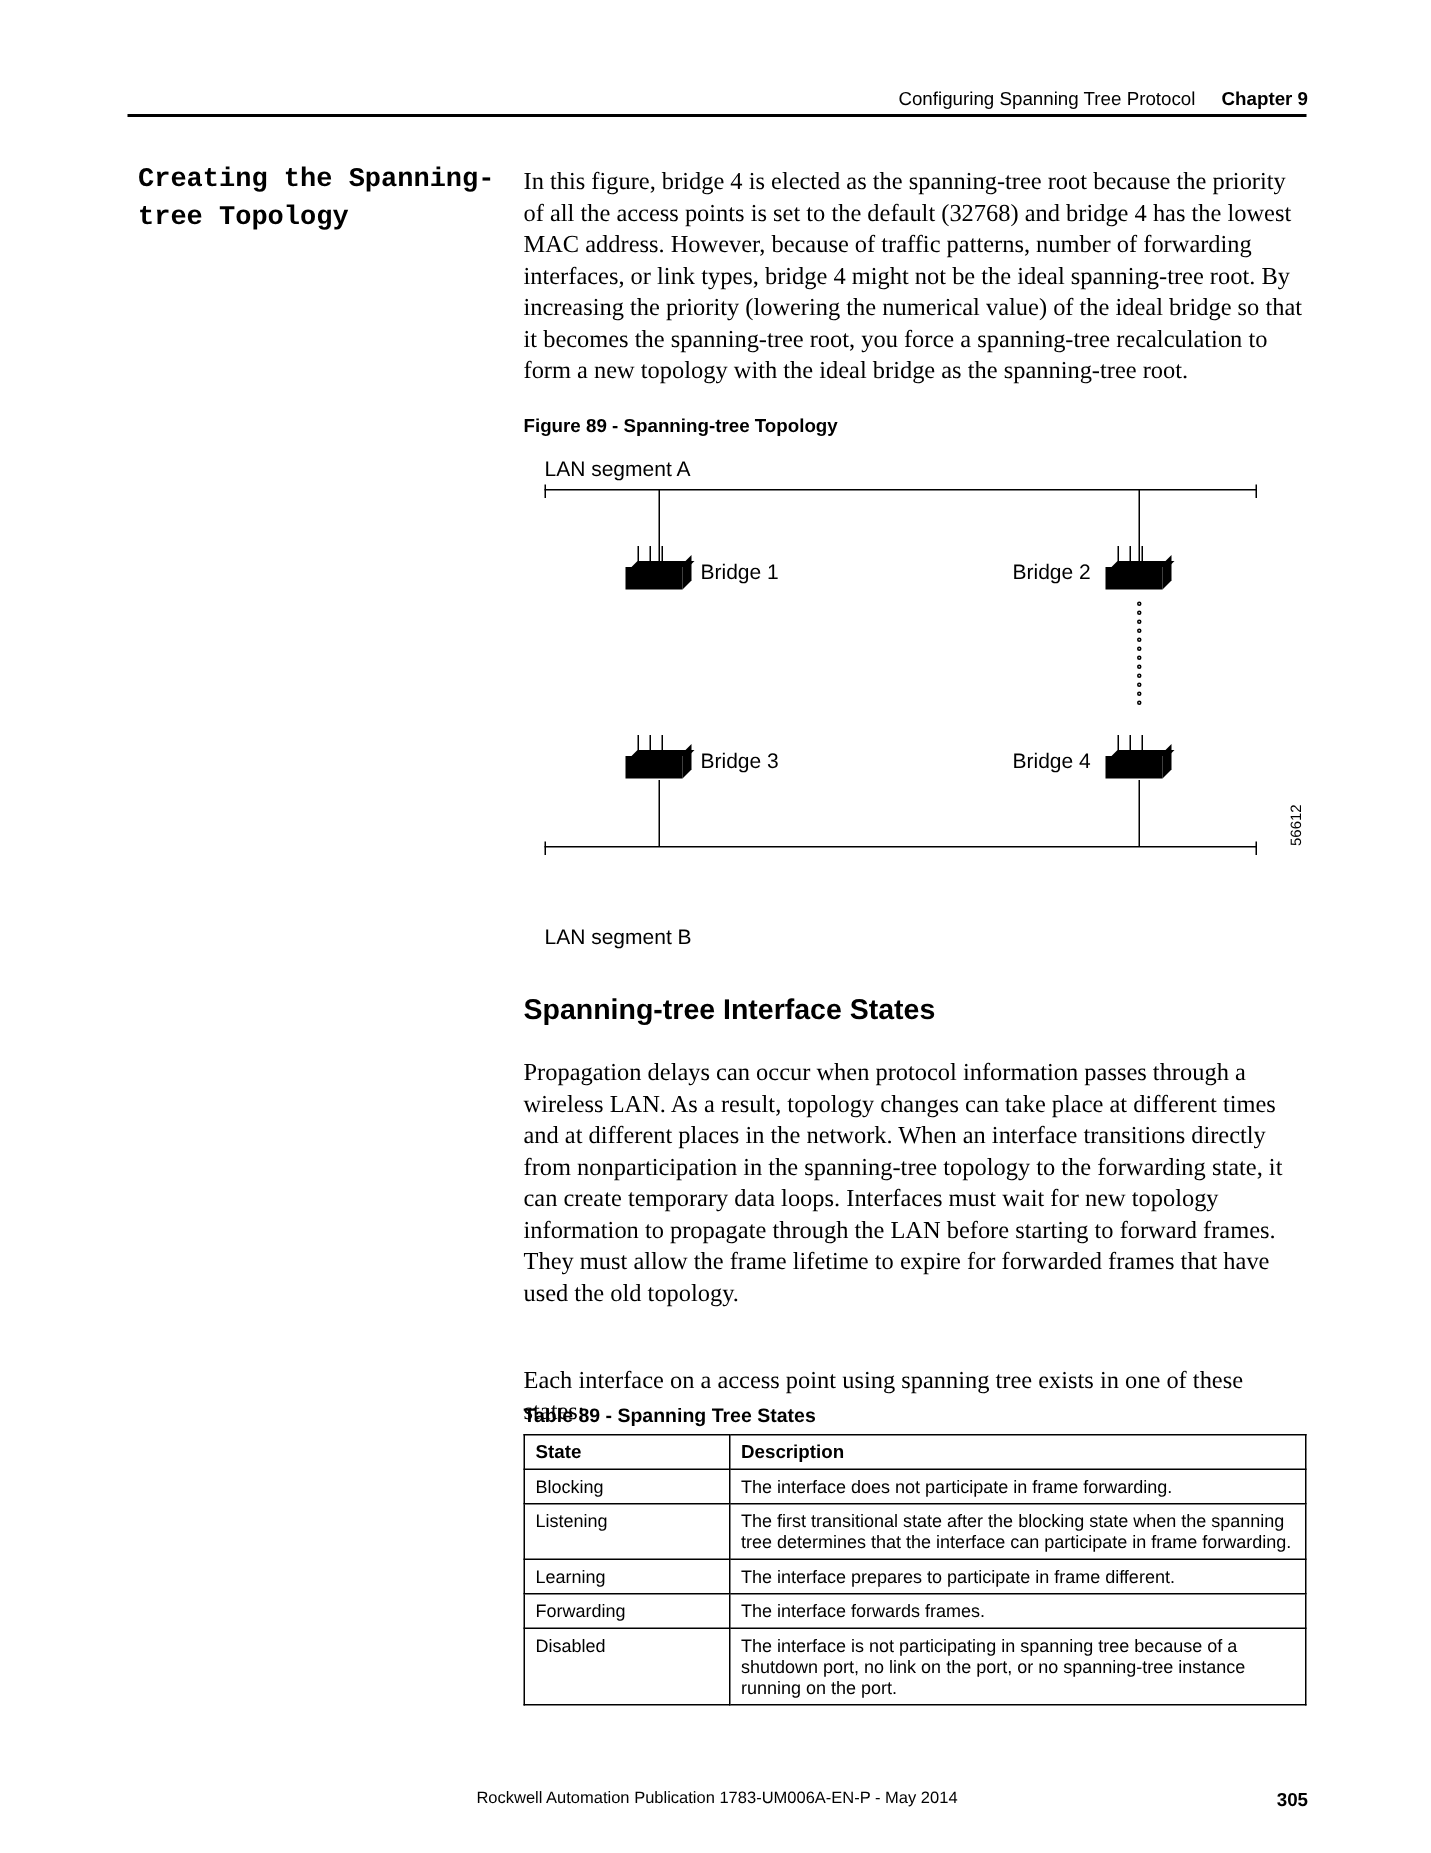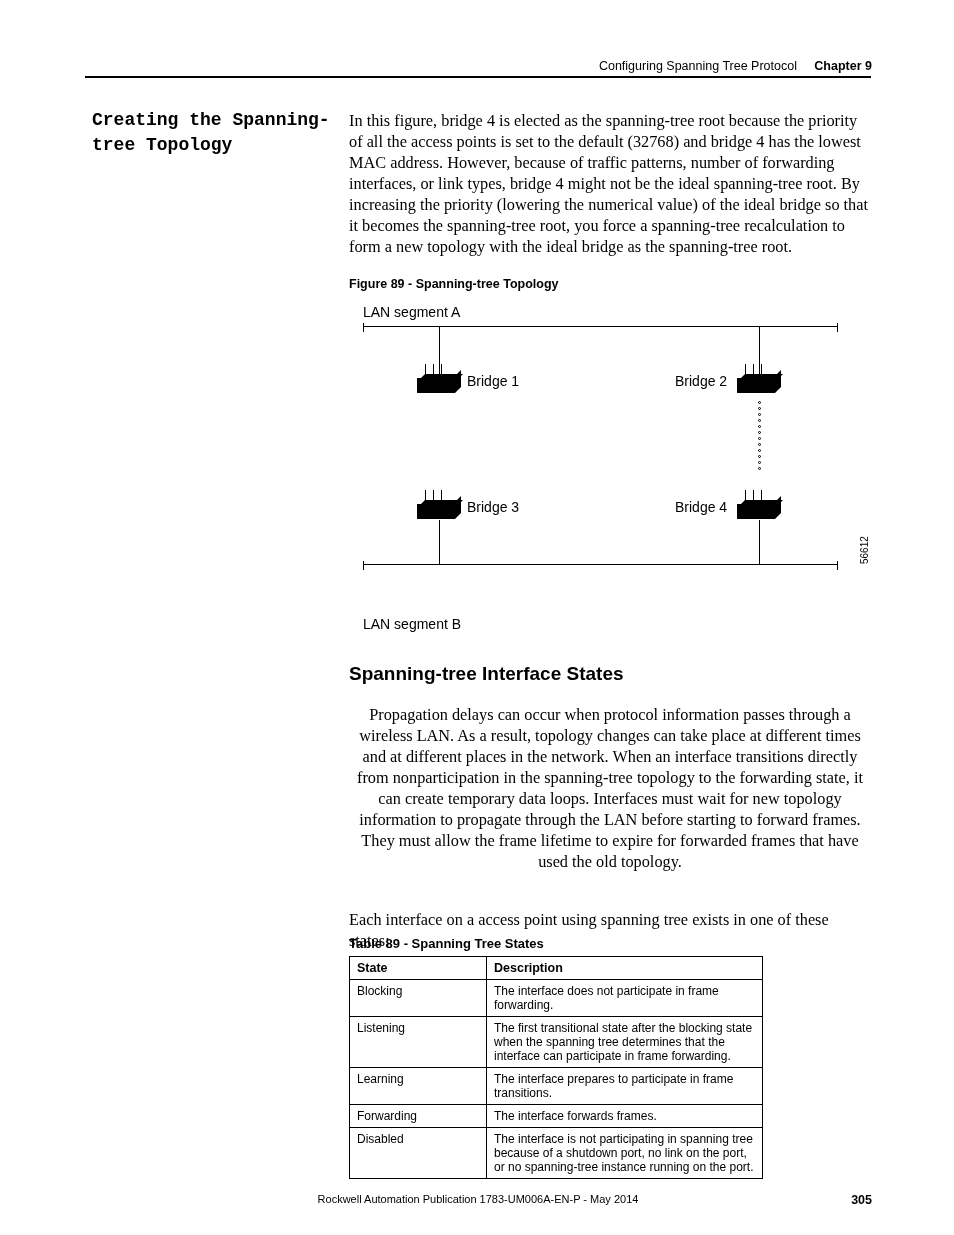--- a/index.html
+++ b/index.html
@@ -21,30 +21,30 @@
             font-family: "Helvetica Neue", Arial, sans-serif; font-weight: 700;
             font-size: 12.5px; font-stretch: condensed; }
 
   .fig { position: absolute; top: 296px; left: 349px; width: 522px; height: 294px; }
 
   .h2 { position: absolute; top: 663px; left: 349px;
         font-family: "Helvetica Neue", Arial, sans-serif; font-weight: 700;
         font-size: 19px; font-stretch: condensed; }
 
   .p2 { position: absolute; top: 704px; left: 349px; width: 522px;
-        font-size: 16.3px; line-height: 21px; text-align: center; }
+        font-size: 16.3px; line-height: 21px; }
 
   .p3 { position: absolute; top: 909px; left: 349px; width: 522px;
         font-size: 16.3px; line-height: 21px; }
 
   .tblcap { position: absolute; top: 936px; left: 349px;
             font-family: "Helvetica Neue", Arial, sans-serif; font-weight: 700;
             font-size: 13px; font-stretch: condensed; }
 
-  .tbl { position: absolute; top: 956px; left: 349px; width: 414px;
+  .tbl { position: absolute; top: 956px; left: 349px; width: 522px;
          border-collapse: collapse; font-family: "Helvetica Neue", Arial, sans-serif;
          font-size: 12px; font-stretch: condensed; }
   .tbl th, .tbl td { border: 1px solid #000; padding: 4px 7px; text-align: left; vertical-align: top; line-height: 14px; }
   .tbl th { font-weight: 700; font-size: 12.5px; }
   .tbl .c1 { width: 122px; }
 
   .footer { position: absolute; top: 1193px; left: 85px; width: 786px; text-align: center;
             font-family: "Helvetica Neue", Arial, sans-serif; font-size: 11px; }
   .pgnum { position: absolute; top: 1193px; right: 82px;
            font-family: "Helvetica Neue", Arial, sans-serif; font-weight: 700; font-size: 12.5px; }
@@ -173,21 +173,21 @@
   <tr>
     <td>Blocking</td>
     <td>The interface does not participate in frame forwarding.</td>
   </tr>
   <tr>
     <td>Listening</td>
     <td>The first transitional state after the blocking state when the spanning tree determines that the interface can participate in frame forwarding.</td>
   </tr>
   <tr>
     <td>Learning</td>
-    <td>The interface prepares to participate in frame transitions.</td>
+    <td>The interface prepares to participate in frame different.</td>
   </tr>
   <tr>
     <td>Forwarding</td>
     <td>The interface forwards frames.</td>
   </tr>
   <tr>
     <td>Disabled</td>
     <td>The interface is not participating in spanning tree because of a shutdown port, no link on the port, or no spanning-tree instance running on the port.</td>
   </tr>
 </tbody>

